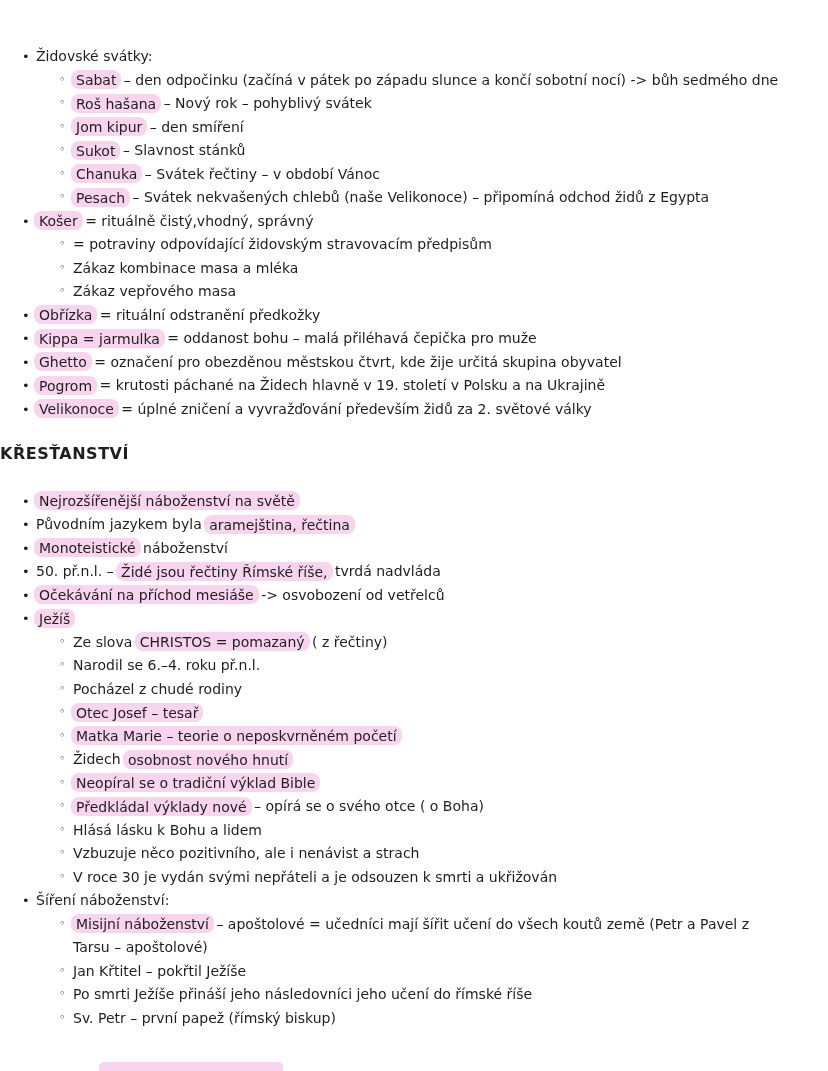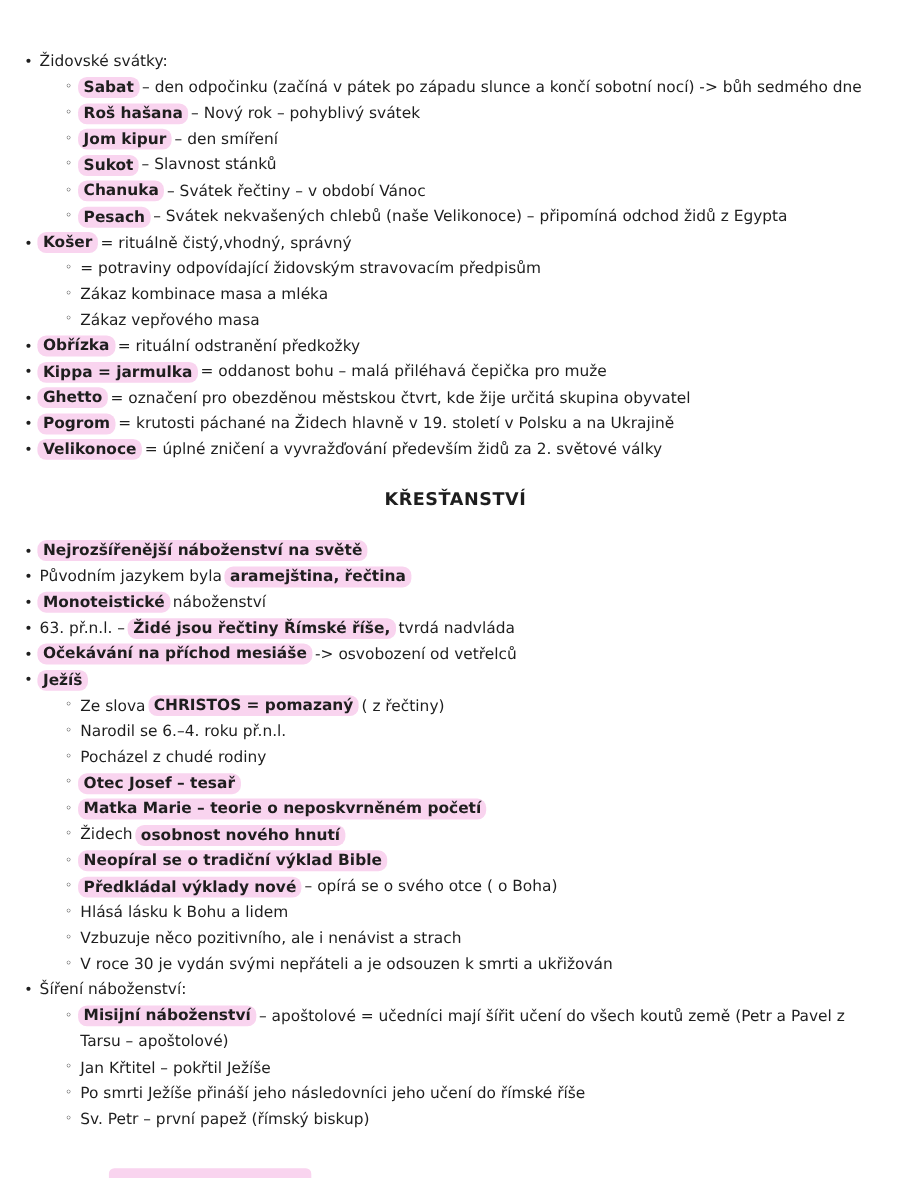--- a/index.html
+++ b/index.html
@@ -24,26 +24,25 @@
   .ind1{padding-left:59px;}
   .b{flex:0 0 14px;width:14px;display:inline-block;color:var(--ink,#1e1e1e);}
   .b-disc{font-size:13px;}
   .b-circle{font-size:11px;transform:translateY(-2px);}
   .txt{flex:1 1 auto;margin-top:24px;}
   .hl{
     background:var(--hl,#f9d4ef);
     border-radius:8px;
     padding:1.5px 5px;
     margin:0 -2px;
-    font-weight:bold;
   }
   .plain{background:transparent;}
   .heading{
     font-weight:bold;
-    text-align:center;
+    text-align:left;
     font-size:16px;
     line-height:23.5px;
     height:23.5px;
     margin-top:45px;
     letter-spacing:0.5px;
   }
   .cutoff-bar{
     position:absolute;
     left:99px;top:1062px;
     width:184px;height:9px;
@@ -128,21 +127,21 @@
       <div class="row ind0">
         <span class="b b-disc">•</span>
         <span class="txt"><span class="plain">Původním jazykem byla </span><span class="hl">aramejština, řečtina</span></span>
       </div>
       <div class="row ind0">
         <span class="b b-disc">•</span>
         <span class="txt"><span class="hl">Monoteistické</span><span class="plain"> náboženství</span></span>
       </div>
       <div class="row ind0">
         <span class="b b-disc">•</span>
-        <span class="txt"><span class="plain">63. př.n.l. – </span><span class="hl">Židé jsou řečtiny Římské říše,</span><span class="plain"> tvrdá nadvláda</span></span>
+        <span class="txt"><span class="plain">50. př.n.l. – </span><span class="hl">Židé jsou řečtiny Římské říše,</span><span class="plain"> tvrdá nadvláda</span></span>
       </div>
       <div class="row ind0">
         <span class="b b-disc">•</span>
         <span class="txt"><span class="hl">Očekávání na příchod mesiáše</span><span class="plain"> -&gt; osvobození od vetřelců</span></span>
       </div>
       <div class="row ind0">
         <span class="b b-disc">•</span>
         <span class="txt"><span class="hl">Ježíš</span></span>
       </div>
       <div class="row ind1">

